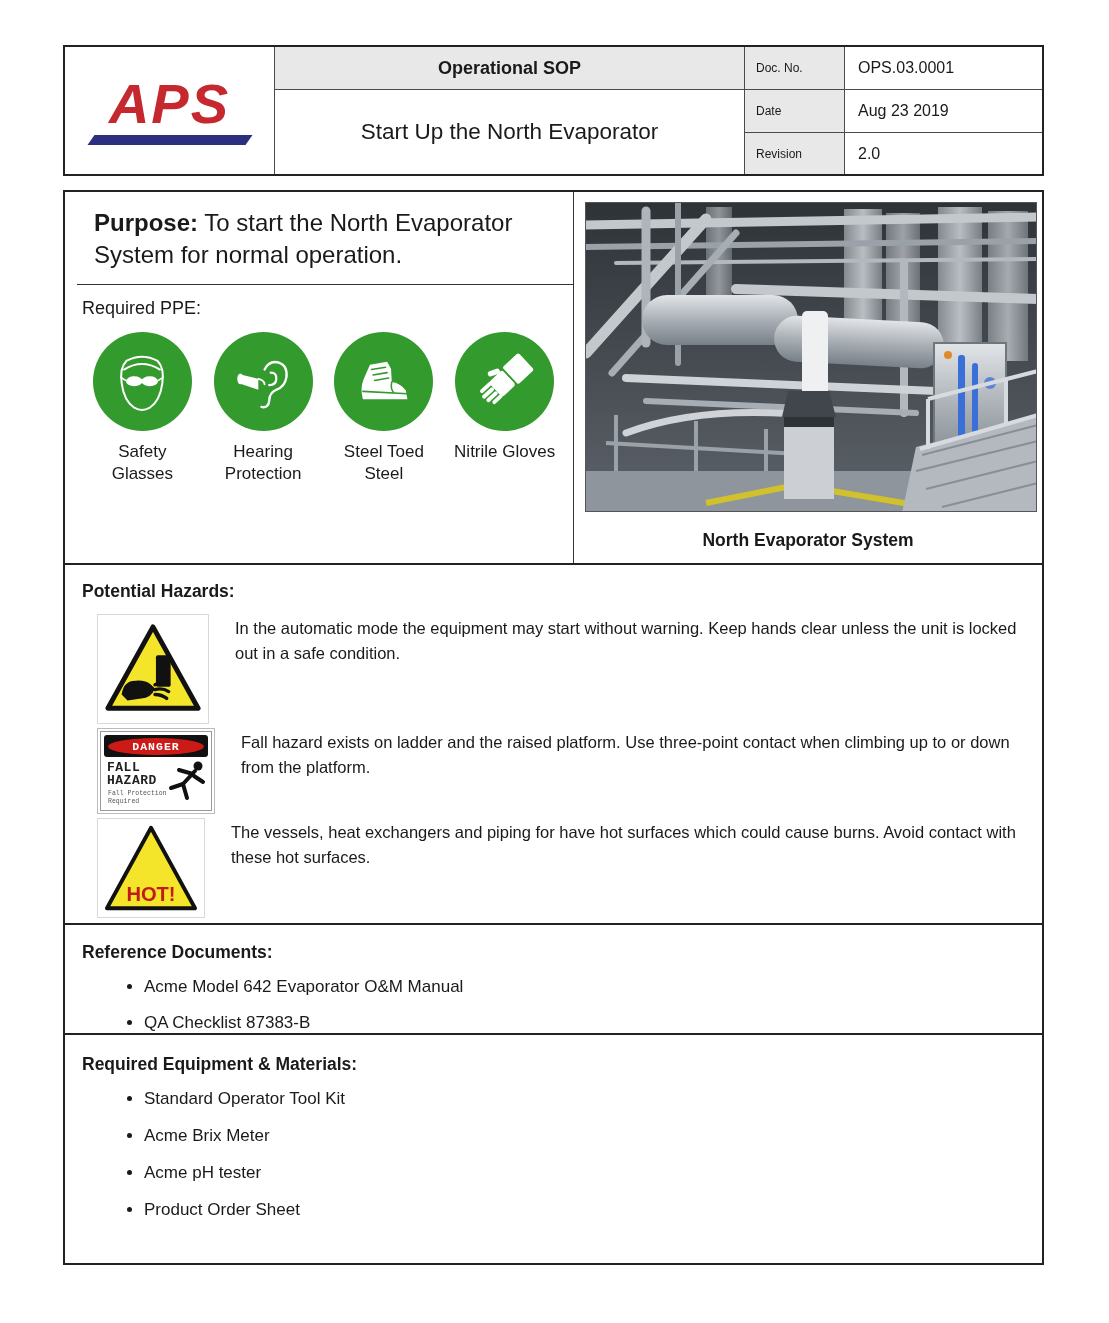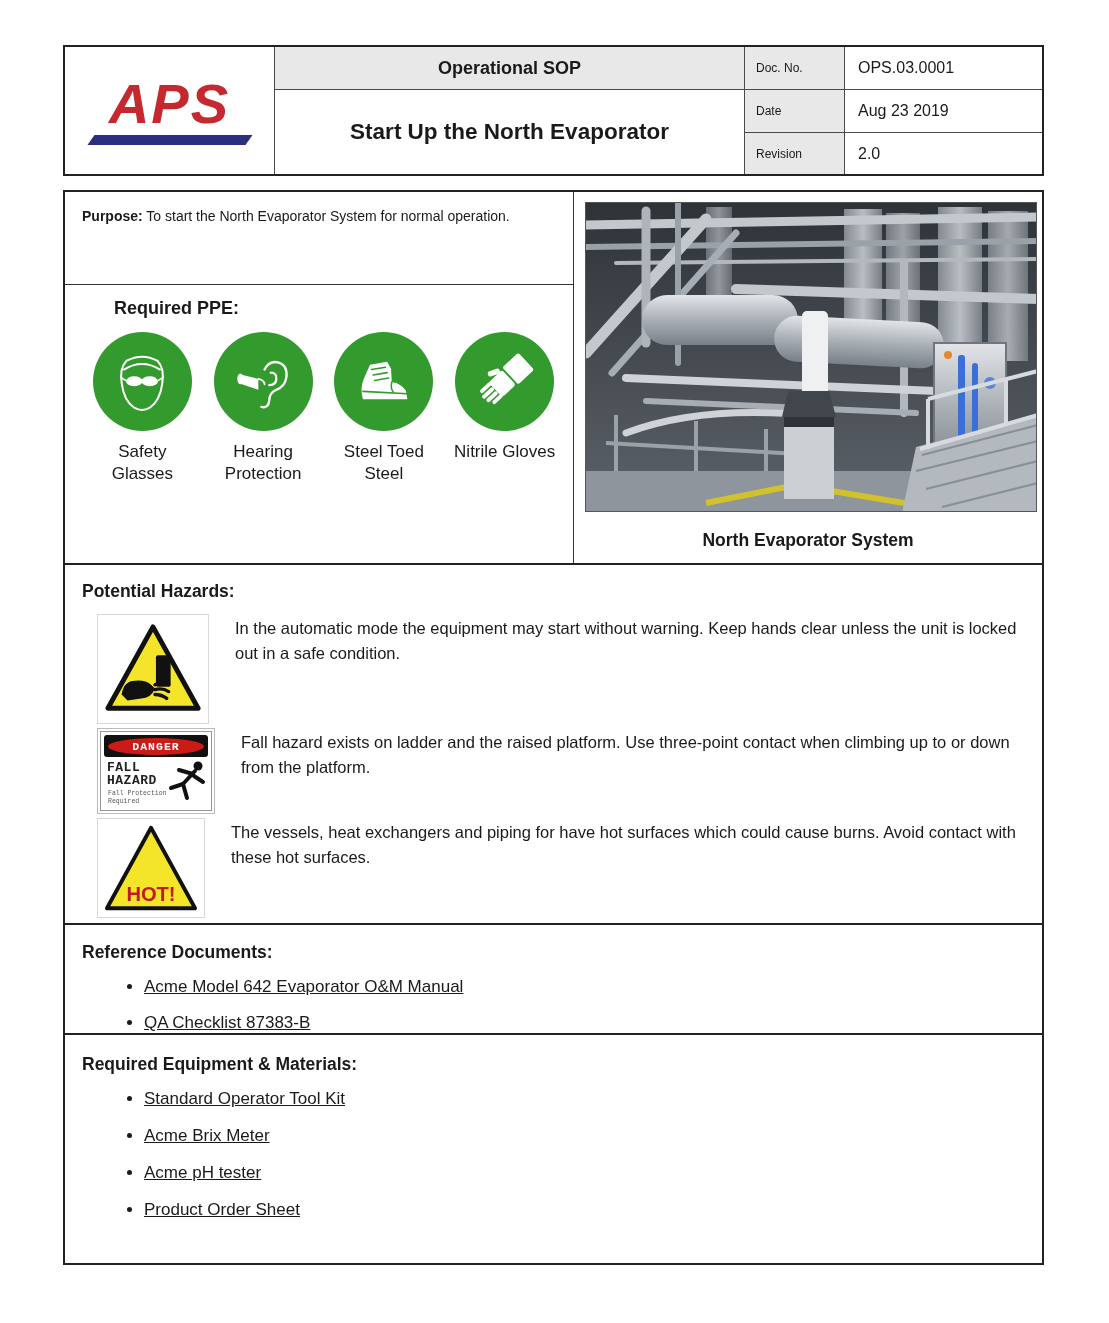--- a/index.html
+++ b/index.html
@@ -10,40 +10,40 @@
   
   .header-table {
     position:absolute; left:63px; top:45px; width:981px; height:131px;
     display:grid; grid-template-columns:210px 470px 100px 1fr;
     grid-template-rows:43px 43px 1fr;
     border:2px solid #222; background:#fff;
   }
   .hcell { border-right:1px solid #4a4a4a; border-bottom:1px solid #4a4a4a; display:flex; align-items:center; }
   .logo-cell { grid-column:1; grid-row:1/4; border-bottom:none; justify-content:center; flex-direction:column; }
   .optype-cell { grid-column:2; grid-row:1; background:#e8e8e8; justify-content:center; font-weight:bold; font-size:18px; }
-  .title-cell { grid-column:2; grid-row:2/4; border-bottom:none; justify-content:center; font-weight:bold; font-size:22.5px; }
+  .title-cell { grid-column:2; grid-row:2/4; border-bottom:none; justify-content:center; font-weight:normal; font-size:22.5px; }
   .mlabel { background:#e8e8e8; padding-left:11px; font-size:12px; }
   .mvalue { border-right:none; padding-left:13px; font-size:16px; }
   .row3 { border-bottom:none; }
 
   .aps-logo { display:flex; flex-direction:column; align-items:center; }
   .aps-text { font-size:56px; font-weight:bold; font-style:italic; color:#c5282f; letter-spacing:2px; line-height:1; }
   .aps-bar { width:158px; height:10px; background:#2a2f7e; transform:skewX(-35deg); margin-top:3px; }
 
   
   .main-table {
     position:absolute; left:63px; top:190px; width:981px; height:1075px;
     border:2px solid #222; background:#fff; display:flex; flex-direction:column;
   }
   .row-top { height:373px; display:flex; border-bottom:2px solid #222; }
   .left-col { width:509px; border-right:1px solid #333; display:flex; flex-direction:column; }
-  .purpose-cell { height:93px; border-bottom:1px solid #333; padding:15px 16px 0 17px; font-size:14px; line-height:1.35; }
+  .purpose-cell { height:93px; border-bottom:1px solid #333; padding:15px 16px 0 17px; font-size:24px; line-height:1.35;margin-left:12px; }
   .purpose-cell b { font-weight:bold; }
   .ppe-cell { flex:1; padding:13px 8px 0 17px; }
-  .ppe-heading { font-weight:bold; font-size:18px;margin-left:32px; }
+  .ppe-heading { font-weight:normal; font-size:18px; }
   .ppe-row { display:flex; margin-top:13px; }
   .ppe-item { width:121px; display:flex; flex-direction:column; align-items:center; }
   .ppe-circle { width:99px; height:99px; border-radius:50%; background:#339a2d; display:flex; align-items:center; justify-content:center; }
   .ppe-label { margin-top:10px; font-size:17px; line-height:1.32; text-align:center; width:104px; }
 
   .right-col { flex:1; position:relative; }
   .photo-frame { position:absolute; left:11px; top:10px; width:452px; height:310px; border:1px solid #555; overflow:hidden; }
   .photo-caption { position:absolute; left:0; top:338px; width:100%; text-align:center; font-weight:bold; font-size:17.5px; }
 
   
@@ -63,21 +63,21 @@
   .fall-oval { width:96px; height:17px; background:#cc1b17; border-radius:50%; display:flex; align-items:center; justify-content:center; color:#fff; font-weight:bold; font-size:11.5px; letter-spacing:1px; }
   .fall-word { position:absolute; left:6px; font-weight:bold; font-size:13px; letter-spacing:.5px; color:#222; }
   .fw1 { top:28px; } .fw2 { top:41px;text-align:center; }
   .fall-sub { position:absolute; left:7px; font-size:6.5px; color:#555; }
   .fs1 { top:58px; } .fs2 { top:66px; }
   .fall-person { position:absolute; right:2px; top:26px; }
 
   
   .row-refs { height:110px; border-bottom:2px solid #222; padding:17px 18px 0 17px; }
   .row-equip { flex:1; padding:19px 18px 0 17px; }
-  ul.doc-list { list-style:disc; padding-left:62px;text-decoration:underline; }
+  ul.doc-list { list-style:disc; padding-left:62px; }
   ul.doc-list li { font-size:17px; margin-top:16px; }
   .row-equip ul.doc-list li { margin-top:17px; }
   .row-refs ul.doc-list li:first-child, .row-equip ul.doc-list li:first-child { margin-top:14px; }
 
   svg text { font-family:"Liberation Sans",sans-serif; }
 </style>
 </head>
 <body>
 
 <div class="page">

